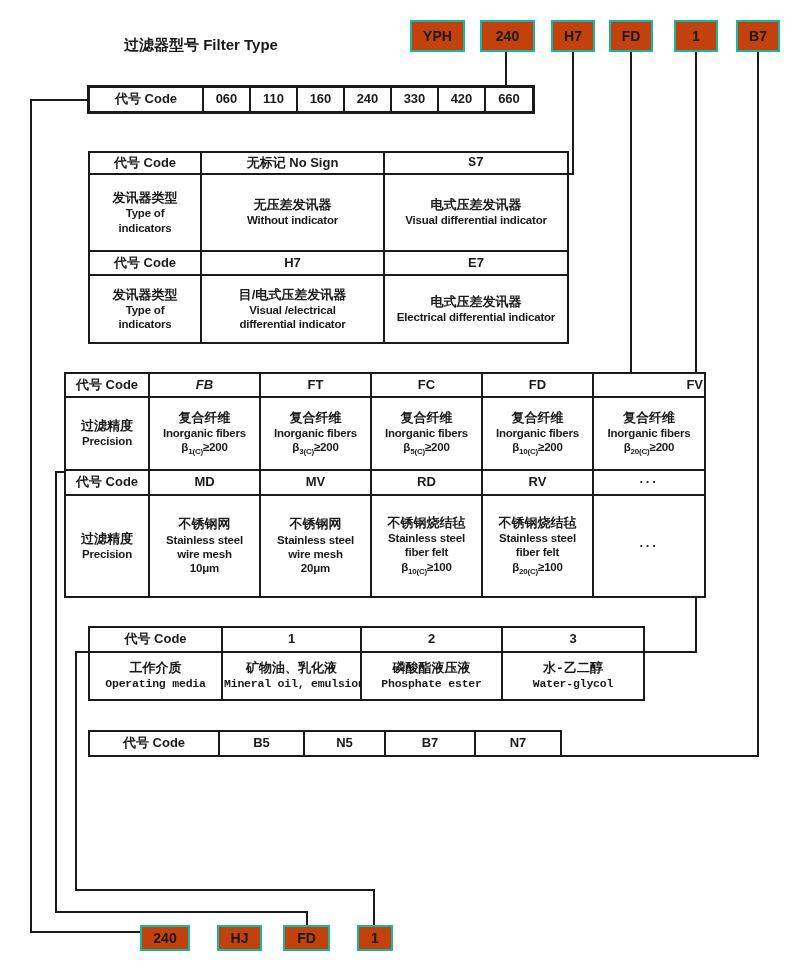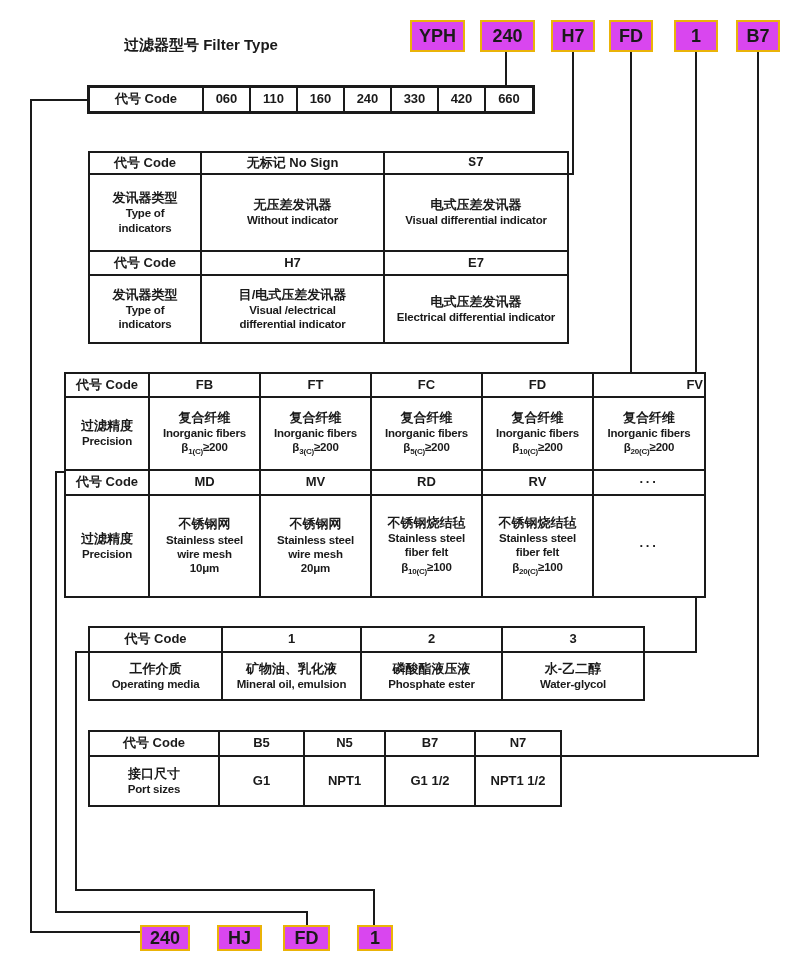--- a/index.html
+++ b/index.html
@@ -3,23 +3,23 @@
 <meta charset="utf-8">
 <style>
   html,body { margin:0; padding:0; background:#ffffff; }
   .canvas {
     position:relative; width:800px; height:969px; background:#ffffff;
     font-family:"Liberation Sans", sans-serif; font-weight:bold; color:#1a1a1a;
     overflow:hidden;
   }
   .lbl { position:absolute; font-size:15px; white-space:nowrap; }
   .box {
-    position:absolute; border:2px solid #eab308; background:#d946ef;
+    position:absolute; border:2px solid #14b8a6; background:#c2410c;
     display:flex; align-items:center; justify-content:center;
-    font-size:18px; box-sizing:border-box;
+    font-size:14px; box-sizing:border-box;
   }
   .h, .v { position:absolute; background:#1a1a1a; }
   .h { height:2px; } .v { width:2px; }
   table.tbl {
     position:absolute; border-collapse:collapse; table-layout:fixed;
     background:#ffffff; box-sizing:border-box;
   }
   .tbl td {
     border:2px solid #1a1a1a; text-align:center; vertical-align:middle;
     font-size:13px; line-height:1.25; padding:0 1px; overflow:hidden;
@@ -124,21 +124,21 @@
         <div class="en">Electrical differential indicator</div>
       </td>
     </tr>
   </tbody>
     </table>
 
   <table class="tbl" style="left:64px; top:372px; width:616px;">
     <tbody>
         <tr style="height:24px;">
       <td style="width:80px;">代号 Code</td>
-      <td style="width:107px;">FB</td>
+      <td style="width:107px;font-style:italic;">FB</td>
       <td style="width:107px;">FT</td>
       <td style="width:107px;">FC</td>
       <td style="width:107px;">FD</td>
       <td style="width:108px;text-align:right;">FV</td>
     </tr>
     <tr style="height:73px;">
       <td>
         <div class="zh">过滤精度</div>
         <div class="en">Precision</div>
       </td>
@@ -211,21 +211,21 @@
     </table>
 
   <table class="tbl" style="left:88px; top:626px; width:539px;">
     <tbody>
         <tr style="height:25px;">
       <td style="width:129px;">代号 Code</td>
       <td style="width:135px;">1</td>
       <td style="width:137px;">2</td>
       <td style="width:138px;">3</td>
     </tr>
-    <tr style="height:48px;">
+    <tr style="height:48px;font-family:Liberation Mono, monospace;">
       <td>
         <div class="zh">工作介质</div>
         <div class="en">Operating media</div>
       </td>
       <td>
         <div class="zh">矿物油、乳化液</div>
         <div class="en">Mineral oil, emulsion</div>
       </td>
       <td>
         <div class="zh">磷酸酯液压液</div>
@@ -241,30 +241,20 @@
 
   <table class="tbl" style="left:88px; top:730px; width:452px;">
     <tbody>
         <tr style="height:25px;">
       <td style="width:126px;">代号 Code</td>
       <td style="width:81px;">B5</td>
       <td style="width:77px;">N5</td>
       <td style="width:86px;">B7</td>
       <td style="width:82px;">N7</td>
     </tr>
-    <tr style="height:50px;">
-      <td>
-        <div class="zh">接口尺寸</div>
-        <div class="en">Port sizes</div>
-      </td>
-      <td>G1</td>
-      <td>NPT1</td>
-      <td>G1 1/2</td>
-      <td>NPT1 1/2</td>
-    </tr>
   </tbody>
     </table>
 
   <div class="box" style="left:140px; top:925px; width:50px; height:26px;">240</div>
   <div class="box" style="left:217px; top:925px; width:45px; height:26px;">HJ</div>
   <div class="box" style="left:283px; top:925px; width:47px; height:26px;">FD</div>
   <div class="box" style="left:357px; top:925px; width:36px; height:26px;">1</div>
 
 
 </div>

